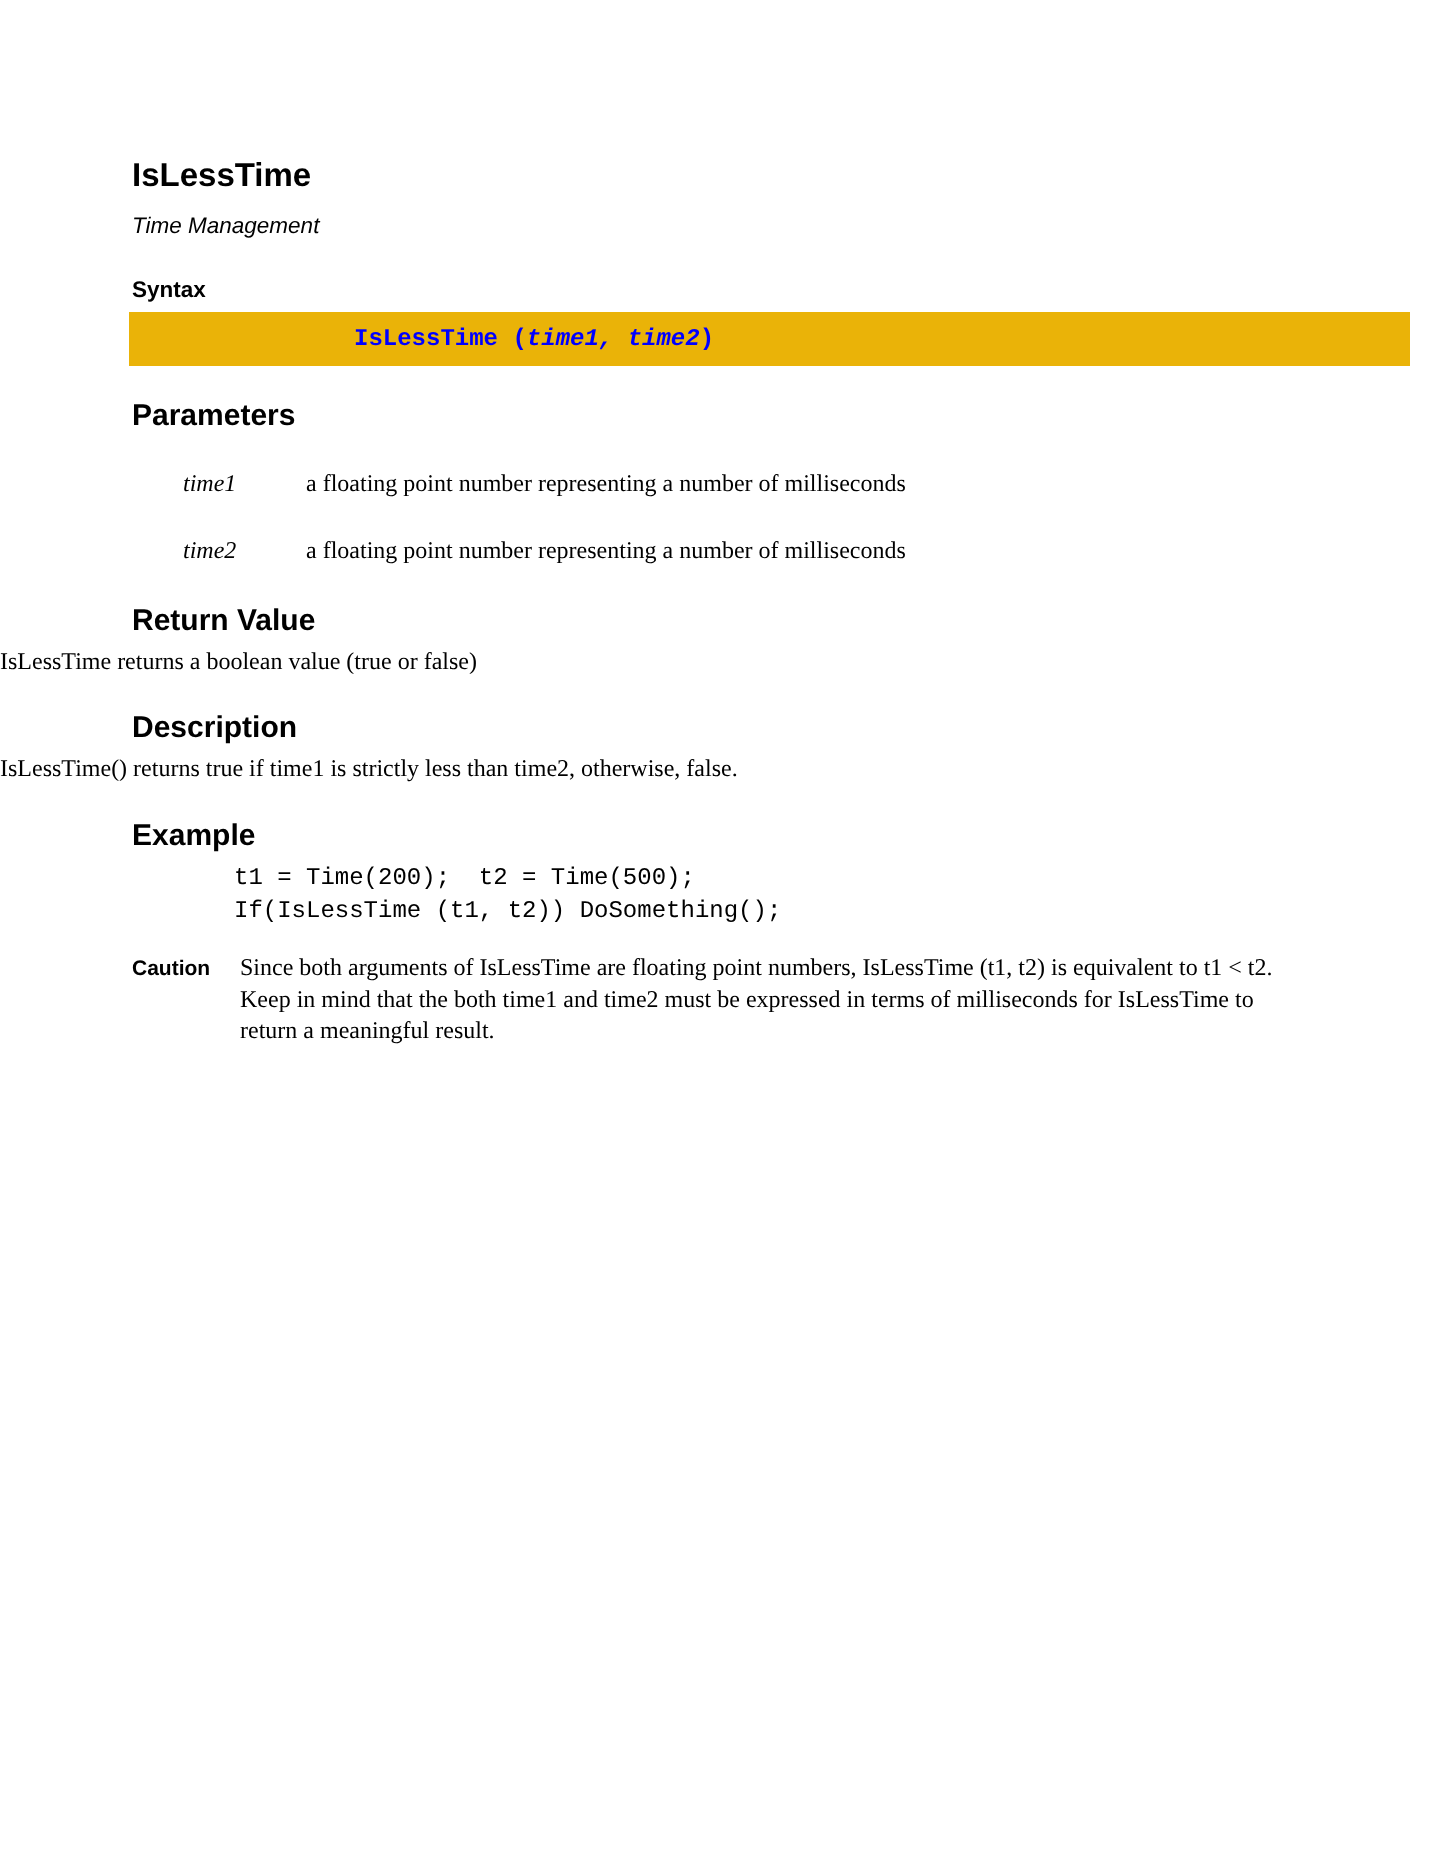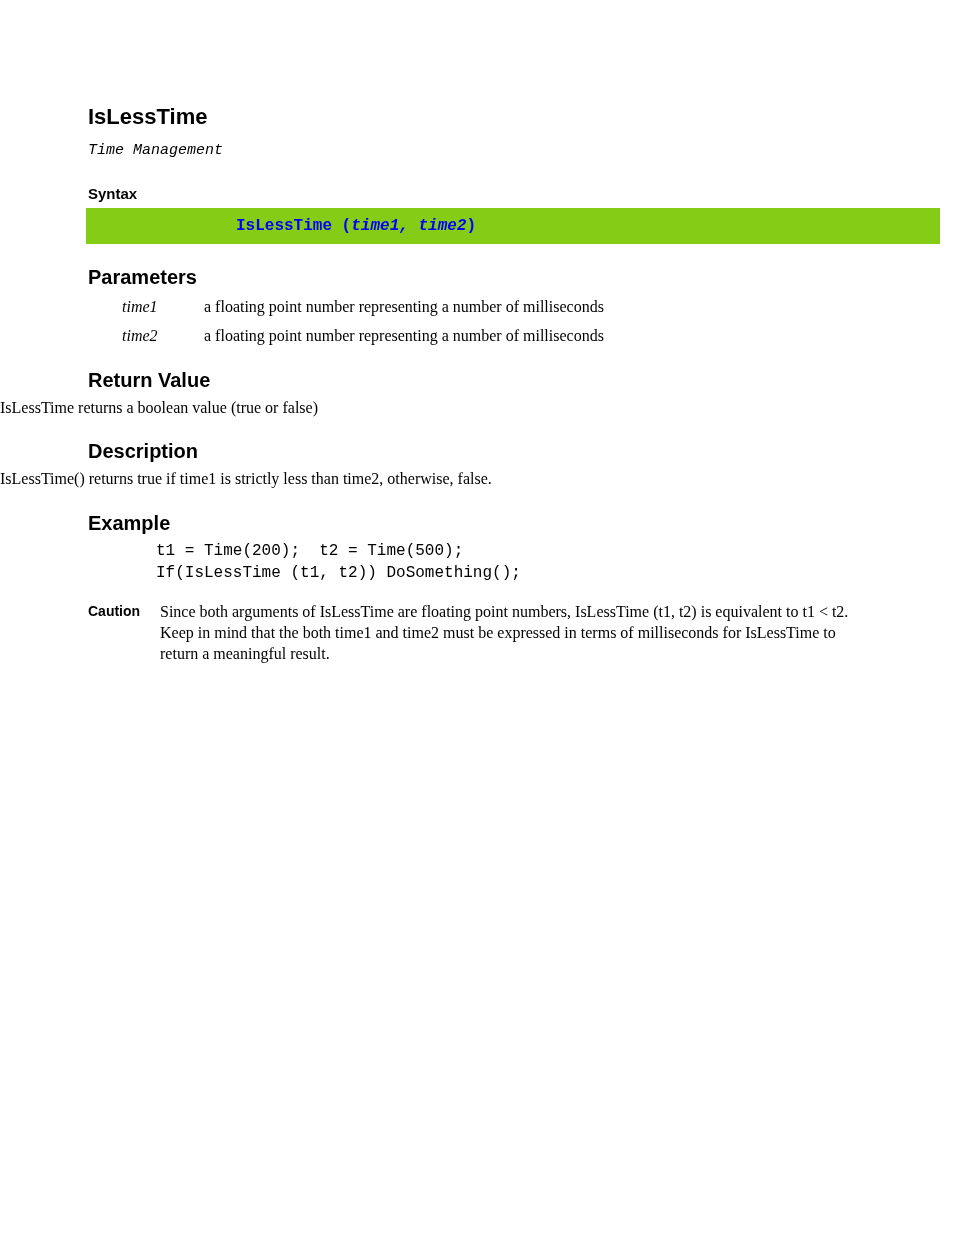--- a/index.html
+++ b/index.html
@@ -18,35 +18,35 @@
     position: relative;
   }
   .section-title {
     font-family: Arial, Helvetica, sans-serif;
     font-size: 22px;
     font-weight: 700;
     padding-left: 88px;
     margin: 0 0 12px 0;
   }
   .subtitle {
-    font-family: Liberation Mono, monospace;
+    font-family: Liberation Sans, sans-serif;
     font-style: italic;
     font-size: 15px;
     padding-left: 88px;
     margin: 0 0 26px 0;
   }
   .syntax-heading {
     font-family: Arial, Helvetica, sans-serif;
     font-weight: 700;
     font-size: 15px;
     padding-left: 88px;
     margin: 0 0 6px 0;
   }
   .syntax-band {
-    background: #84cc16;
+    background: #eab308;
     padding: 9px 0 9px 150px;
     font-family: "Courier New", Courier, monospace;
     font-weight: 700;
     color: #0000ff;
     font-size: 16px;
     border-left: 86px solid #ffffff;
   }
   .syntax-params {
     font-style: italic;
   }
@@ -54,21 +54,21 @@
     font-family: Arial, Helvetica, sans-serif;
     font-weight: 700;
     font-size: 20px;
     padding-left: 88px;
     margin: 22px 0 6px 0;
   }
   .param-row {
     display: flex;
     padding-left: 122px;
     padding-right: 90px;
-    margin: 8px 0;
+    margin: 24px 0;
     font-size: 16px;
     line-height: 1.3;
   }
   .param-name {
     font-style: italic;
     width: 82px;
     flex-shrink: 0;
   }
   .param-desc {
     flex: 1;

